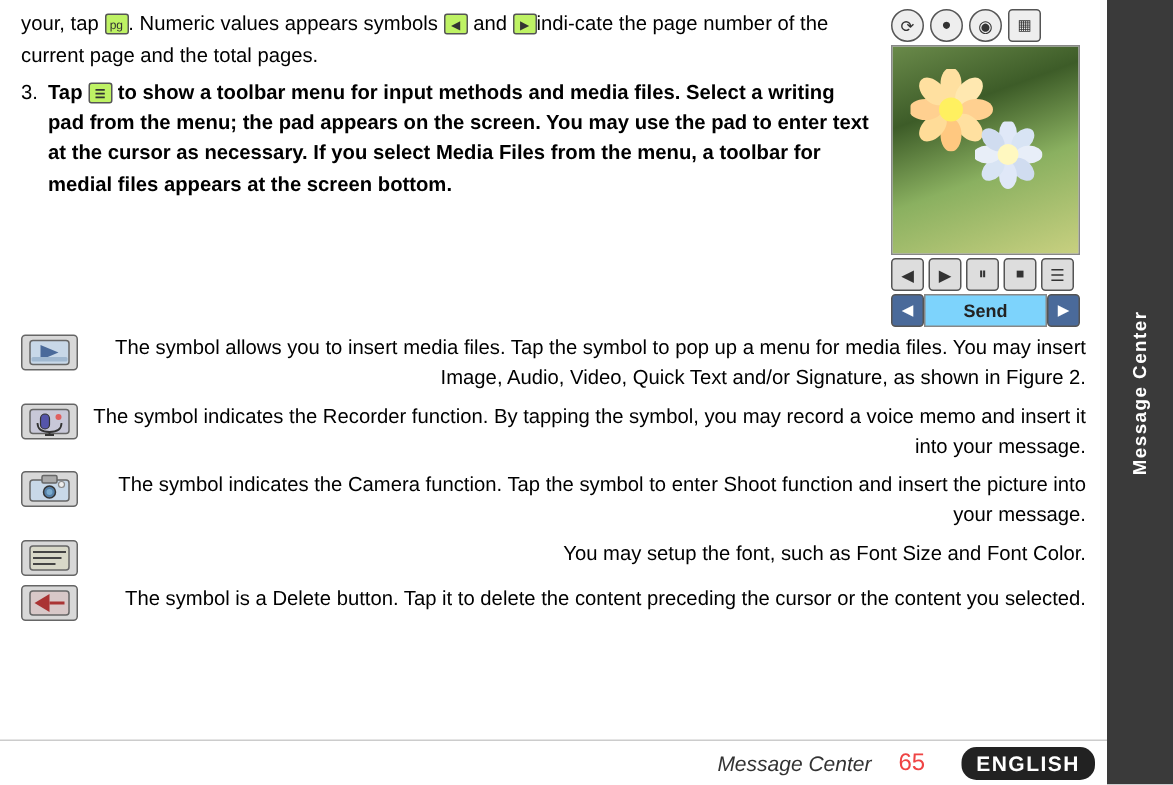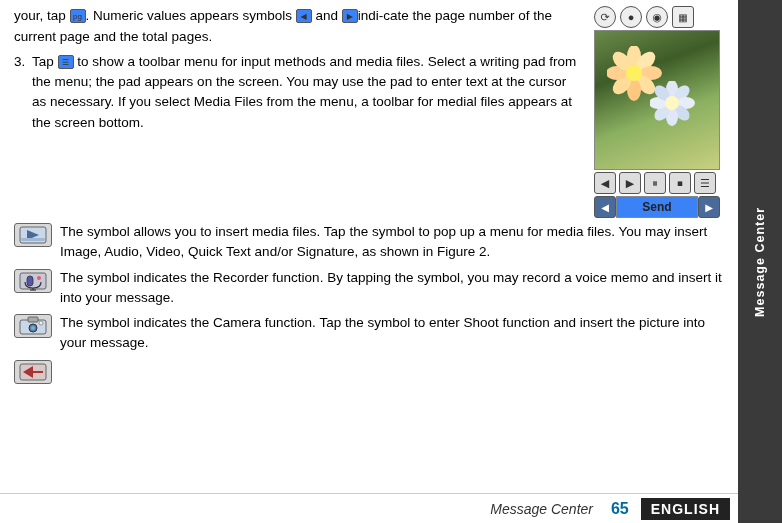--- a/index.html
+++ b/index.html
@@ -119,21 +119,21 @@
       align-items: center;
       justify-content: center;
       font-size: 10px;
       background: #4a6a9a;
       color: #fff;
     }
 
     .send-btn {
       flex: 1;
       height: 22px;
-      background: #3b82f6;
+      background: #7dd3fc;
       border: 1.5px solid #888;
       display: flex;
       align-items: center;
       justify-content: center;
       font-size: 12px;
       font-weight: bold;
       color: #222;
     }
 
     .send-right-icon {
@@ -167,38 +167,40 @@
       align-items: center;
       justify-content: center;
       background: #d8d8d8;
       font-size: 10px;
       color: #333;
     }
 
     .item-text {
       flex: 1;
       line-height: 1.5;
+      text-align: right;
     }
 
     .numbered-item {
       display: flex;
       align-items: flex-start;
       margin-bottom: 5px;
     }
 
     .num-label {
       width: 18px;
       flex-shrink: 0;
       font-weight: normal;
       line-height: 1.5;
     }
 
     .num-text {
       flex: 1;
       line-height: 1.5;
+      font-weight: bold;
     }
 
     
     .right-sidebar {
       position: absolute;
       right: 0;
       top: 0;
       width: 44px;
       height: 523px;
       background: #3a3a3a;
@@ -234,41 +236,42 @@
 
     .bottom-label {
       font-style: italic;
       font-size: 14px;
       color: #333;
       margin-right: 18px;
     }
 
     .bottom-page-num {
       font-size: 16px;
-      font-weight: bold;
-      color: #0369a1;
-      margin-right: 12px;
+      font-weight: normal;
+      color: #ef4444;
+      margin-right: 24px;
     }
 
     .bottom-english {
       background: #222;
       color: #fff;
       font-size: 14px;
       font-weight: bold;
       padding: 3px 10px;
       letter-spacing: 1px;
+      border-radius: 10px;
     }
 
     .inline-icon {
       display: inline-block;
       width: 16px;
       height: 14px;
       border: 1px solid #555;
       border-radius: 2px;
-      background: #3b82f6;
+      background: #bef264;
       vertical-align: middle;
       font-size: 8px;
       text-align: center;
       line-height: 14px;
       color: #333;
     }
   </style>
 </head>
 <body>
 
@@ -390,29 +393,45 @@
           <circle cx="14" cy="12" r="4" fill="#5580a8" stroke="#333" stroke-width="1"></circle>
           <circle cx="14" cy="12" r="2" fill="#7aabce"></circle>
           <circle cx="22" cy="7" r="2" fill="#eee" stroke="#888" stroke-width="0.8"></circle>
         </svg>
       </div>
       <div class="item-text">
         <span>The symbol indicates the Camera function. Tap the symbol to enter Shoot function and insert the picture into your message.</span>
       </div>
     </div>
 
+    <div class="item-row">
+      <div class="item-icon">
+        <svg width="28" height="20" viewBox="0 0 28 20">
+          <rect x="1" y="2" width="26" height="16" rx="2" fill="#d8d8c8" stroke="#666" stroke-width="1"></rect>
+          <line x1="3" y1="6" x2="25" y2="6" stroke="#444" stroke-width="1.2"></line>
+          <line x1="3" y1="10" x2="22" y2="10" stroke="#444" stroke-width="1.2"></line>
+          <line x1="3" y1="14" x2="18" y2="14" stroke="#444" stroke-width="1.2"></line>
+        </svg>
+      </div>
+      <div class="item-text">
+        <span>You may setup the font, such as Font Size and Font Color.</span>
+      </div>
+    </div>
 
     <div class="item-row">
       <div class="item-icon">
         <svg width="28" height="20" viewBox="0 0 28 20">
           <rect x="1" y="2" width="26" height="16" rx="2" fill="#d8c8c8" stroke="#666" stroke-width="1"></rect>
           <polygon points="14,4 4,10 14,16" fill="#aa3333"></polygon>
           <line x1="14" y1="10" x2="24" y2="10" stroke="#aa3333" stroke-width="2"></line>
         </svg>
       </div>
+      <div class="item-text">
+        <span>The symbol is a Delete button. Tap it to delete the content preceding the cursor or the content you selected.</span>
+      </div>
     </div>
 
   </div>
 
   <div class="bottom-bar">
     <span class="bottom-label">Message Center</span>
     <span class="bottom-page-num">65</span>
     <span class="bottom-english">ENGLISH</span>
   </div>
 

